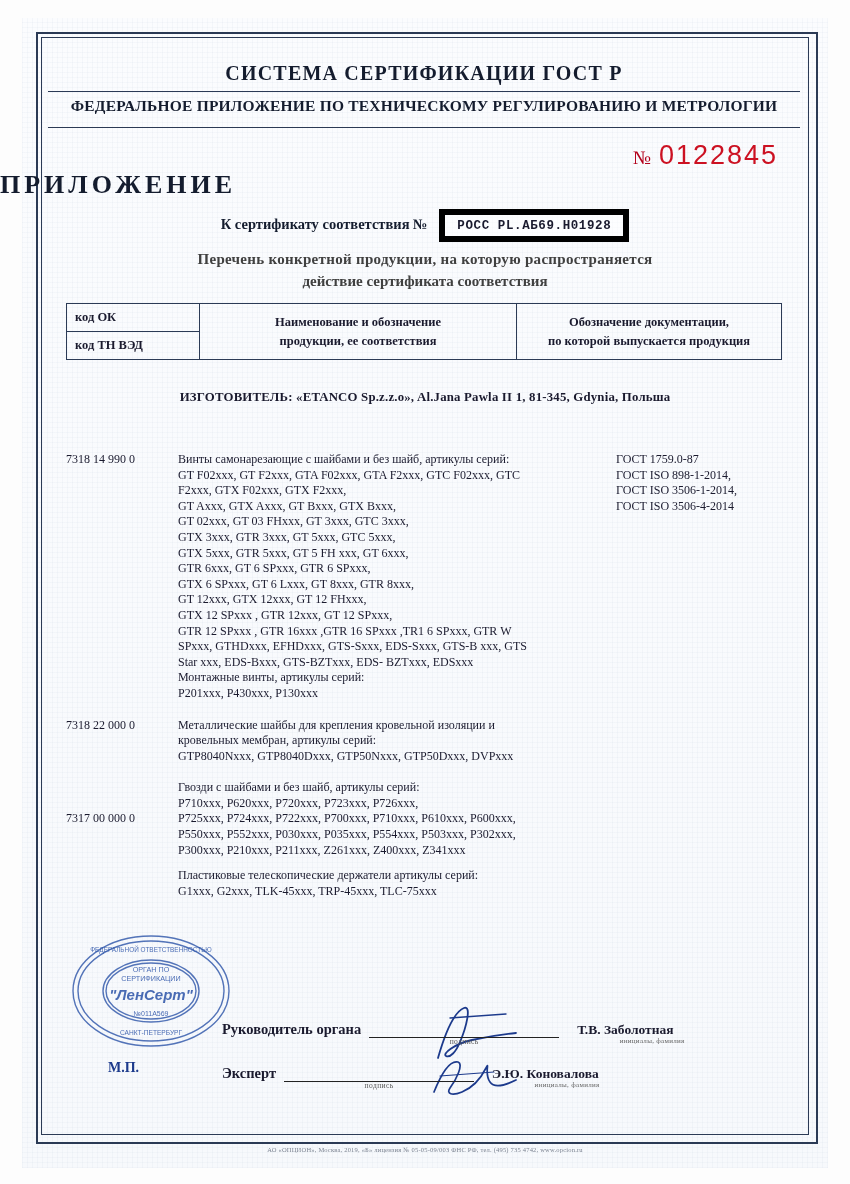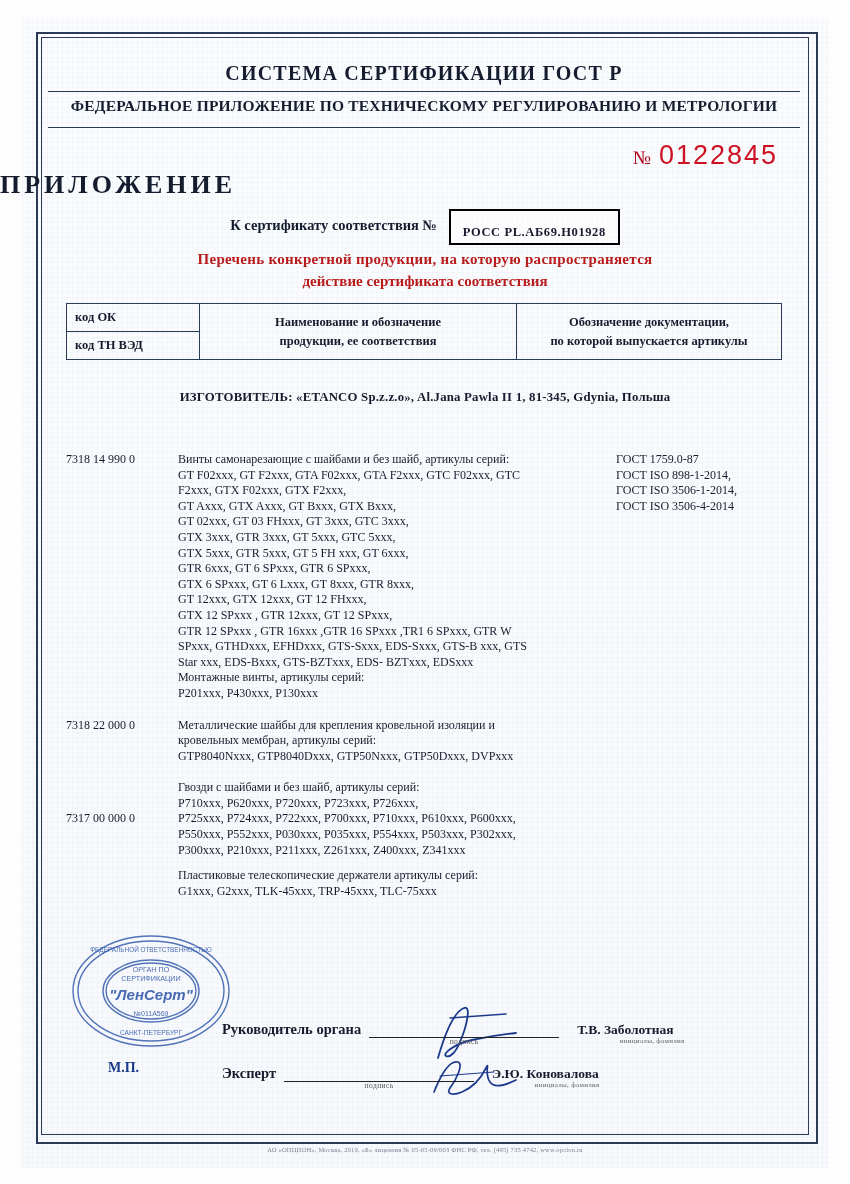--- a/index.html
+++ b/index.html
@@ -110,37 +110,37 @@
     position: absolute;
     left: 0; top: 209px;
     width: 850px;
     text-align: center;
     font-size: 14.5px;
     font-weight: bold;
   }
   .cert-line .label { color: #141c2e; }
   .cert-num-box {
     display: inline-block;
-    border: 2px solid #000000;
-    padding: 14px 12px 3px 12px;
+    border: 6px solid #000000;
+    padding: 4px 12px 3px 12px;
     margin-left: 8px;
-    font-family: Liberation Serif, serif;
+    font-family: Liberation Mono, monospace;
     font-size: 12.5px;
     letter-spacing: 0.6px;
     background: rgba(255,255,255,0.5);
     vertical-align: middle;
   }
 
   .scope-1, .scope-2 {
     position: absolute;
     left: 0; width: 850px;
     text-align: center;
     font-size: 15px;
     font-weight: bold;
-    color: #b91c1c;
+    color: #404040;
   }
   .scope-1 { top: 251px; letter-spacing: 0.3px;}
   .scope-2 { top: 273px; }
 
   
   .tbl {
     position: absolute;
     left: 66px; top: 303px;
     width: 716px;
     border: 1px solid #2b3a55;
@@ -318,21 +318,21 @@
   <table class="tbl">
     <tbody>
         <tr>
       <td class="c-ok">код ОК</td>
       <td class="c-name" rowspan="2">
         <div>Наименование и обозначение</div>
         <div>продукции, ее соответствия</div>
       </td>
       <td class="c-doc" rowspan="2">
         <div>Обозначение документации,</div>
-        <div>по которой выпускается артикулы</div>
+        <div>по которой выпускается продукция</div>
       </td>
     </tr>
     <tr>
       <td class="c-ok">код ТН ВЭД</td>
     </tr>
   </tbody>
     </table>
 
   <div class="manuf">ИЗГОТОВИТЕЛЬ:  «ETANCO Sp.z.z.o», Al.Jana Pawla II 1, 81-345, Gdynia, Польша</div>
 

